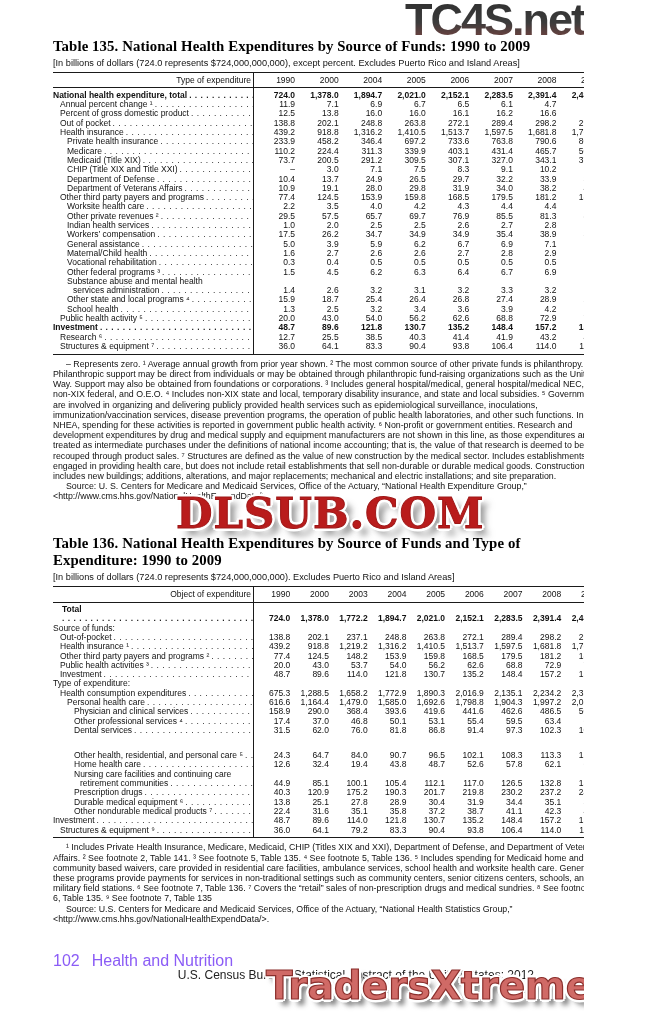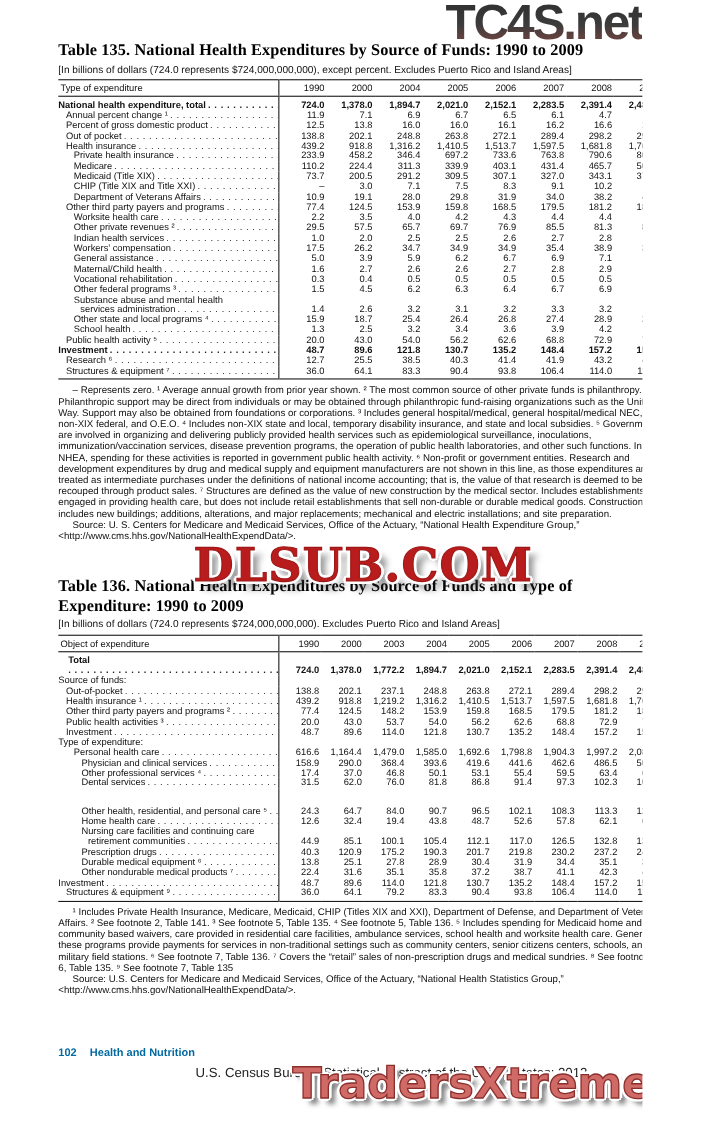--- a/index.html
+++ b/index.html
@@ -12,41 +12,41 @@
              line-height:17.6px;margin:0;color:#000;letter-spacing:.1px;}
   .bracket{font-size:9.2px;line-height:10.5px;margin:2px 0 4px;color:#111;}
 
   
   table.datatable{border-collapse:collapse;table-layout:fixed;width:549px;
                   border-top:1px solid #1a1a1a;border-bottom:1.5px solid #1a1a1a;margin-top:2px;}
   table.datatable th,table.datatable td{font-size:8.5px;line-height:9.3px;padding:0;
                   vertical-align:bottom;color:#111;}
   table.datatable thead th{font-weight:normal;border-bottom:1px solid #1a1a1a;
                   padding:3px 2px 2px;text-align:right;}
-  table.datatable thead th.stubhead{width:196px;text-align:left;}
+  table.datatable thead th.stubhead{width:196px;text-align:right;}
   table.datatable td.first,table.datatable th.first{border-left:1px solid #1a1a1a;}
   table.datatable td.num{text-align:right;padding-right:2px;}
   table.datatable tbody tr:first-child td{padding-top:2.5px;}
   table.datatable tbody tr:last-child td{padding-bottom:2.5px;}
   .b{font-weight:bold;}
   td.stub{overflow:hidden;}
   .lbl{display:flex;align-items:baseline;white-space:nowrap;overflow:hidden;}
   .dots{flex:1;overflow:hidden;white-space:nowrap;margin-left:2px;color:#222;}
   .dots::after{content:". . . . . . . . . . . . . . . . . . . . . . . . . . . . . . . . . . . . . . . . . . . . . . . . . . . . . . . . . . . . . . . .";letter-spacing:.5px;}
 
   
   .fn{margin:4px 0 0;font-size:8.8px;line-height:10.2px;text-indent:13px;color:#111;}
   .fn.src{margin-top:0;}
 
   
   .sec135{margin-top:38px;}
   .sec136{margin-top:33px;}
 
   
-  .page-footer{position:absolute;left:53px;top:952px;font-size:10px;color:#0369a1;font-weight:bold;}
+  .page-footer{position:absolute;left:53px;top:952px;font-size:16px;color:#8b5cf6;}
   .page-footer .pgnum{margin-right:12px;}
   .census-note{position:absolute;right:50px;top:968px;font-size:12px;color:#222;z-index:1;}
 
   
   .wm{position:absolute;z-index:5;white-space:nowrap;pointer-events:none;}
   .wm-tc4s{top:-6px;right:0;font-family:"Liberation Sans",sans-serif;font-weight:800;
            font-size:45px;letter-spacing:-2px;
            background:linear-gradient(180deg,#2d2d2d 0%,#3c3c3c 55%,#6f4340 85%,#955a50 100%);
            -webkit-background-clip:text;background-clip:text;color:transparent;}
   .wm-dlsub{top:489px;left:176px;font-family:"DejaVu Serif",serif;font-weight:bold;
@@ -227,20 +227,36 @@
               <td class="num">7.1</td>
               <td class="num">7.5</td>
               <td class="num">8.3</td>
               <td class="num">9.1</td>
               <td class="num">10.2</td>
               <td class="num">11.1</td>
             </tr>
             <tr>
               <td class="stub">
                 <div class="lbl" style="padding-left: 14px;">
+                  <span>Department of Defense</span>
+                  <span class="dots"></span>
+                </div>
+              </td>
+              <td class="num first">10.4</td>
+              <td class="num">13.7</td>
+              <td class="num">24.9</td>
+              <td class="num">26.5</td>
+              <td class="num">29.7</td>
+              <td class="num">32.2</td>
+              <td class="num">33.9</td>
+              <td class="num">36.5</td>
+            </tr>
+            <tr>
+              <td class="stub">
+                <div class="lbl" style="padding-left: 14px;">
                   <span>Department of Veterans Affairs</span>
                   <span class="dots"></span>
                 </div>
               </td>
               <td class="num first">10.9</td>
               <td class="num">19.1</td>
               <td class="num">28.0</td>
               <td class="num">29.8</td>
               <td class="num">31.9</td>
               <td class="num">34.0</td>
@@ -660,20 +676,37 @@
               <td class="num"></td>
               <td class="num"></td>
               <td class="num"></td>
               <td class="num"></td>
               <td class="num"></td>
               <td class="num"></td>
               <td class="num"></td>
             </tr>
             <tr>
               <td class="stub">
+                <div class="lbl" style="padding-left: 7px;">
+                  <span>Health consumption expenditures</span>
+                  <span class="dots"></span>
+                </div>
+              </td>
+              <td class="num first">675.3</td>
+              <td class="num">1,288.5</td>
+              <td class="num">1,658.2</td>
+              <td class="num">1,772.9</td>
+              <td class="num">1,890.3</td>
+              <td class="num">2,016.9</td>
+              <td class="num">2,135.1</td>
+              <td class="num">2,234.2</td>
+              <td class="num">2,330.1</td>
+            </tr>
+            <tr>
+              <td class="stub">
                 <div class="lbl" style="padding-left: 14px;">
                   <span>Personal health care</span>
                   <span class="dots"></span>
                 </div>
               </td>
               <td class="num first">616.6</td>
               <td class="num">1,164.4</td>
               <td class="num">1,479.0</td>
               <td class="num">1,585.0</td>
               <td class="num">1,692.6</td>

